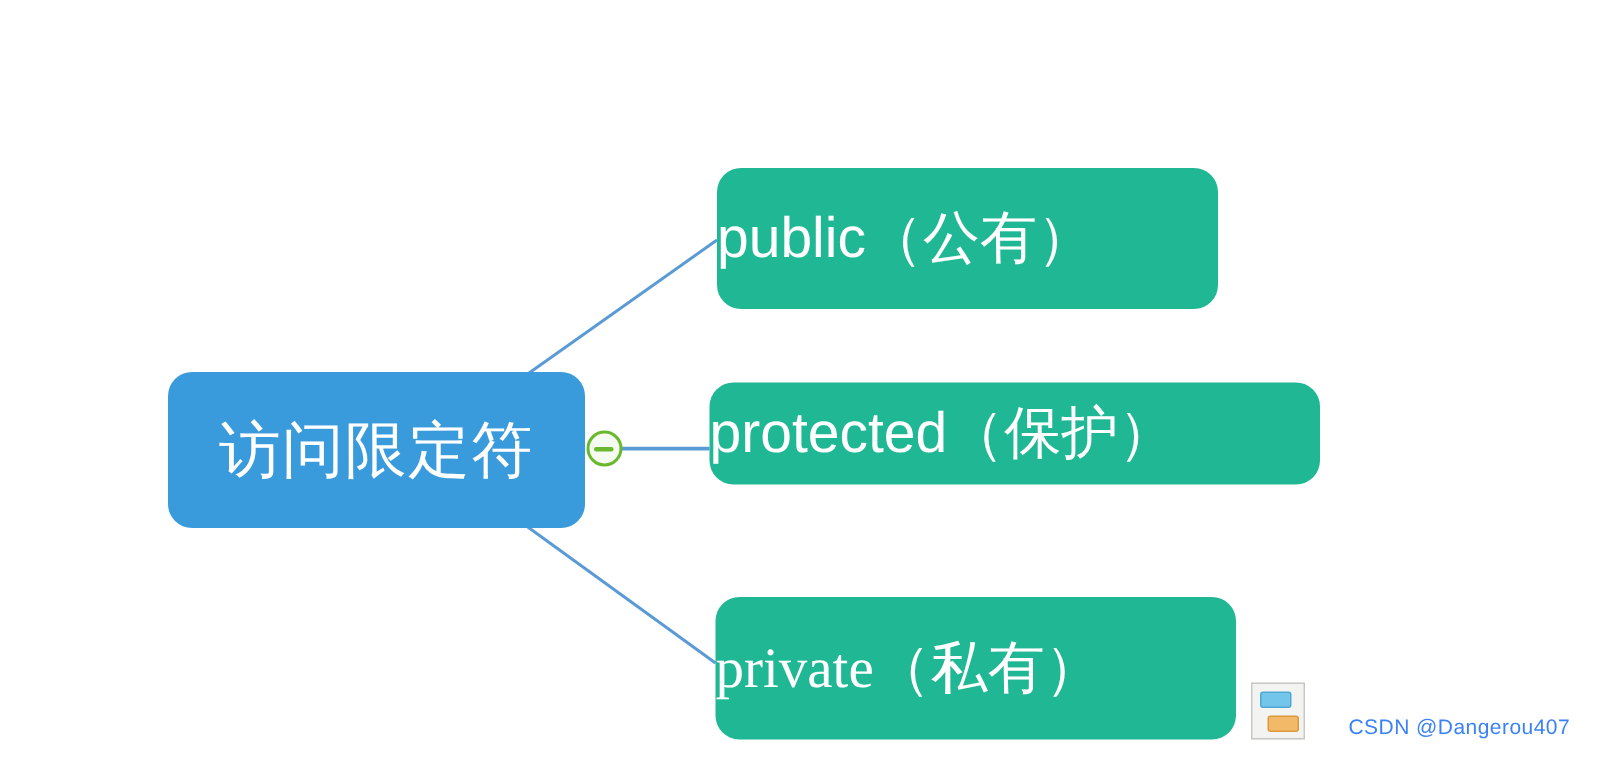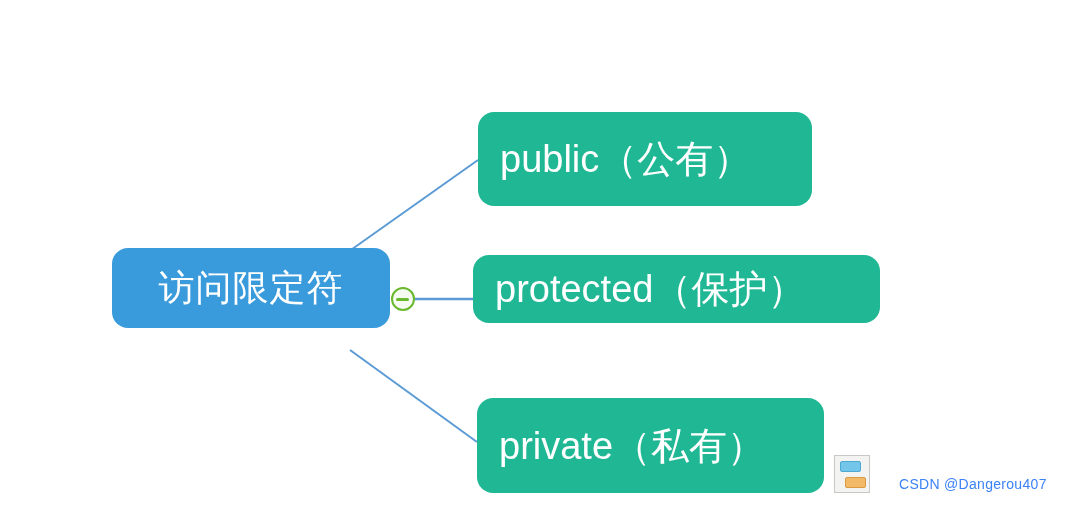--- a/index.html
+++ b/index.html
@@ -32,48 +32,48 @@
     align-items: center;
     border-radius: 16px;
     color: #ffffff;
     white-space: nowrap;
     line-height: 1;
   }
   .node-root {
     left: 112px;
     top: 248px;
     width: 278px;
-    height: 80px;
+    height: 104px;
     background: #3a9bdc;
     justify-content: center;
-    font-size: 36px;
+    font-size: 41px;
     letter-spacing: 1px;
   }
   .node-child {
     background: #20b894;
-    padding-left: 22px;
     font-size: 38px;
   }
   .node-public {
     left: 478px;
     top: 112px;
     width: 334px;
     height: 94px;
   }
   .node-protected {
     left: 473px;
     top: 255px;
     width: 407px;
     height: 68px;
   }
   .node-private {
     left: 477px;
     top: 398px;
     width: 347px;
     height: 95px;
+    font-family: Liberation Serif, serif;
   }
   .node-label {
     display: inline-block;
   }
   .collapse-toggle {
     position: absolute;
     left: 391px;
     top: 287px;
     width: 24px;
     height: 24px;

